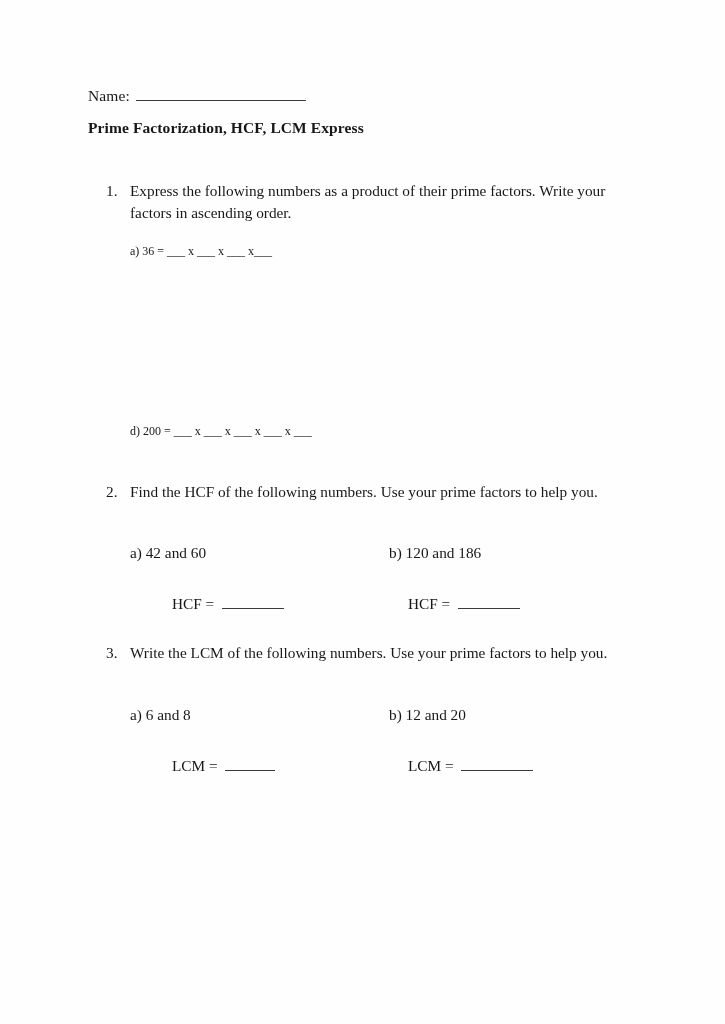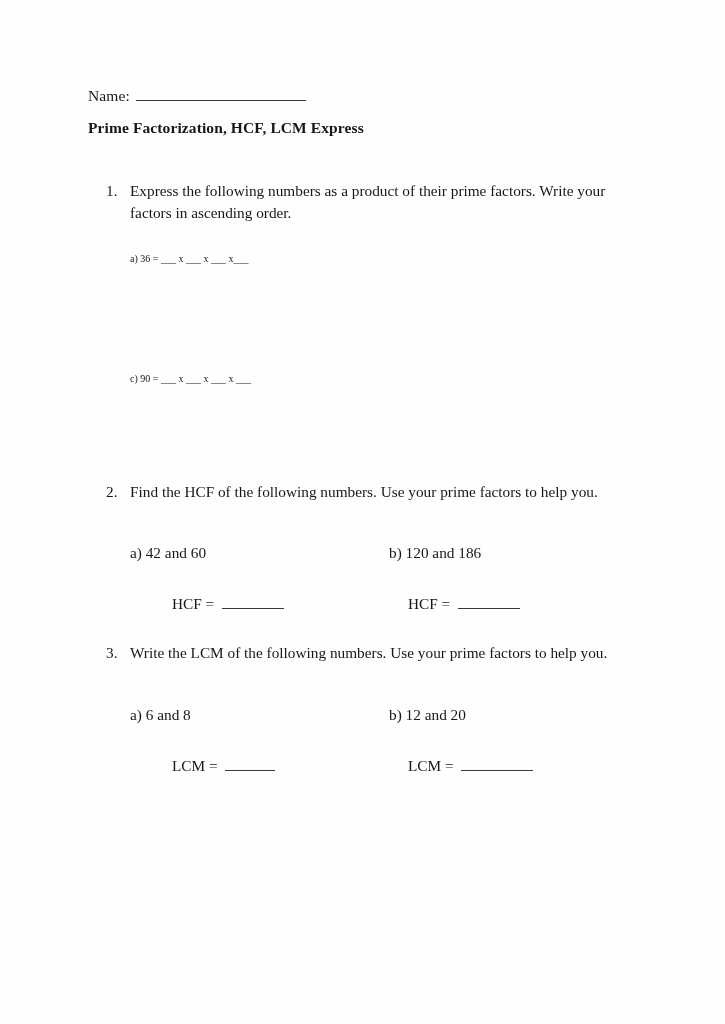--- a/index.html
+++ b/index.html
@@ -71,23 +71,22 @@
     text-align: left;
   }
   .q-text {
     flex: 1 1 auto;
     max-width: 505px;
   }
 
   
   .sub {
     position: absolute;
-    font-size: 10px;
-    white-space: nowrap;
-    margin-top: 9px;
+    font-size: 12px;
+    white-space: nowrap;
   }
 
   
   .two-col {
     position: absolute;
     width: 560px;
     font-size: 15.3px;
   }
   .two-col .col-a {
     position: absolute;
@@ -128,22 +127,22 @@
   <div class="question" style="top:180px;">
     <div class="q-head">
       <span class="q-num">1.</span>
       <span class="q-text">Express the following numbers as a product of their prime factors. Write your factors in ascending order.</span>
     </div>
   </div>
 
   <div class="sub" style="left:130px; top:244px;">
     <span>a) 36 = ___ x ___ x ___ x___</span>
   </div>
-  <div class="sub" style="left:130px; top:364px;">
-    <span>c) 90 = ___ x ___ x ___ x ___</span>
+  <div class="sub" style="left:130px; top:424px;">
+    <span>d) 200 = ___ x ___ x ___ x ___ x ___</span>
   </div>
 
   <div class="question" style="top:481px;">
     <div class="q-head">
       <span class="q-num">2.</span>
       <span class="q-text">Find the HCF of the following numbers. Use your prime factors to help you.</span>
     </div>
   </div>
 
   <div class="two-col" style="left:130px; top:544px;">

